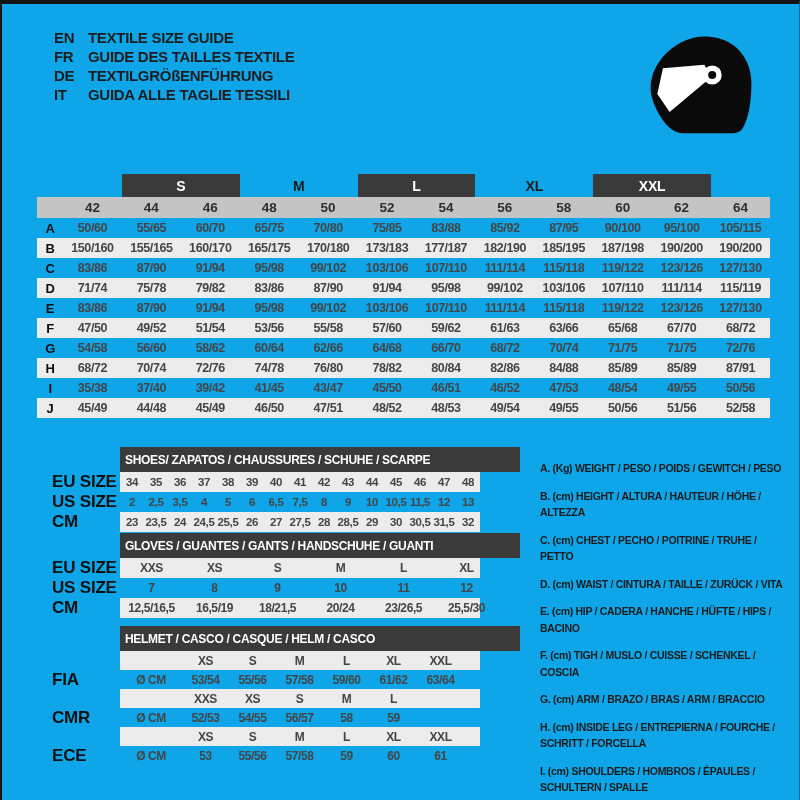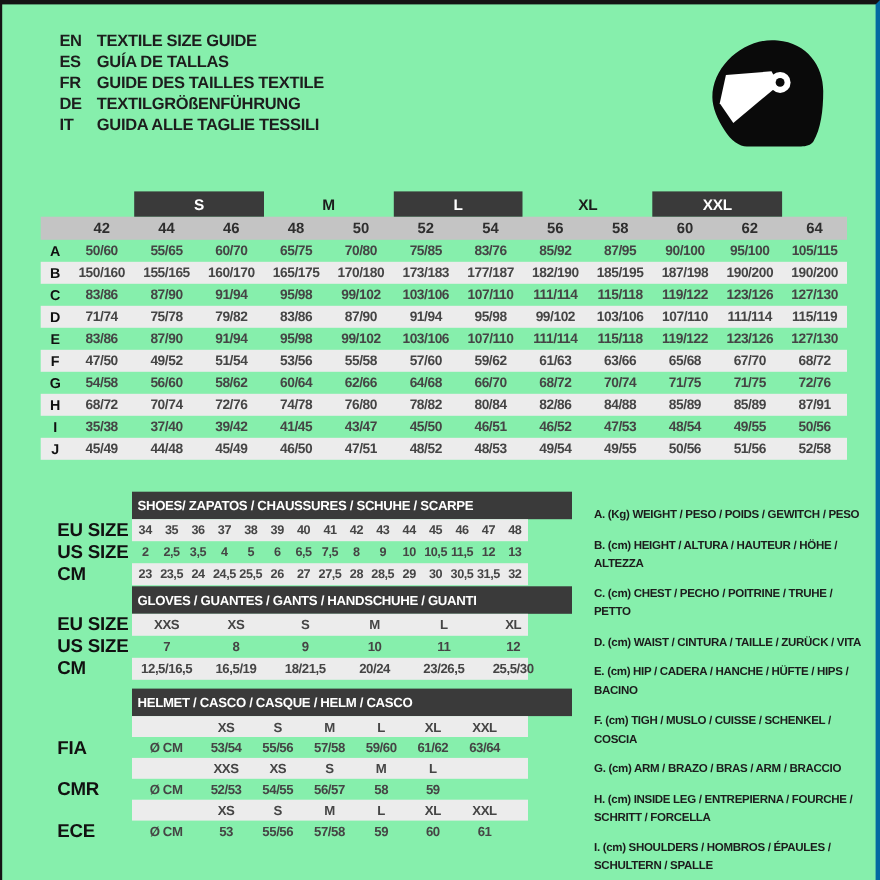--- a/index.html
+++ b/index.html
@@ -1,19 +1,19 @@
 <!DOCTYPE html>
 <html><head>
 <meta charset="utf-8">
 <style>
   html,body{margin:0;padding:0;background:#fff;}
   .page{
     position:relative;width:800px;height:800px;box-sizing:border-box;
-    background:#86efac;overflow:hidden;
-    border-top:4px solid #141414;border-left:2px solid #141414;border-right:4px solid #0369a1;
+    background:#0ea5e9;overflow:hidden;
+    border-top:4px solid #141414;border-left:2px solid #141414;border-right:1px solid #0369a1;
     font-family:"Liberation Sans", sans-serif;color:#222;
   }
   
   .langs{position:absolute;left:52px;top:24px;}
   .lang-row{display:flex;align-items:center;height:19px;font-weight:bold;font-size:15px;letter-spacing:-0.3px;color:#1d1d1d;}
   .lang-code{width:34px;flex:0 0 34px;}
   
   .helmet-icon{position:absolute;right:42px;top:24px;width:112px;height:114px;}
   
   .tx{position:absolute;left:35px;top:170px;width:733px;}
@@ -49,24 +49,20 @@
 <body>
 
 <div class="page">
 
   <div class="langs">
       <div class="lang-row">
         <div class="lang-code">EN</div>
         <div class="lang-text">TEXTILE SIZE GUIDE</div>
       </div>
       <div class="lang-row">
-        <div class="lang-code">ES</div>
-        <div class="lang-text">GUÍA DE TALLAS</div>
-      </div>
-      <div class="lang-row">
         <div class="lang-code">FR</div>
         <div class="lang-text">GUIDE DES TAILLES TEXTILE</div>
       </div>
       <div class="lang-row">
         <div class="lang-code">DE</div>
         <div class="lang-text">TEXTILGRÖßENFÜHRUNG</div>
       </div>
       <div class="lang-row">
         <div class="lang-code">IT</div>
         <div class="lang-text">GUIDA ALLE TAGLIE TESSILI</div>
@@ -116,21 +112,21 @@
         <div>64</div>
       </div>
       <div class="tx-row tx-data-row">
         <div class="tx-letter">A</div>
         <div>50/60</div>
         <div>55/65</div>
         <div>60/70</div>
         <div>65/75</div>
         <div>70/80</div>
         <div>75/85</div>
-        <div>83/76</div>
+        <div>83/88</div>
         <div>85/92</div>
         <div>87/95</div>
         <div>90/100</div>
         <div>95/100</div>
         <div>105/115</div>
       </div>
       <div class="tx-row tx-data-row striped">
         <div class="tx-letter">B</div>
         <div>150/160</div>
         <div>155/165</div>

